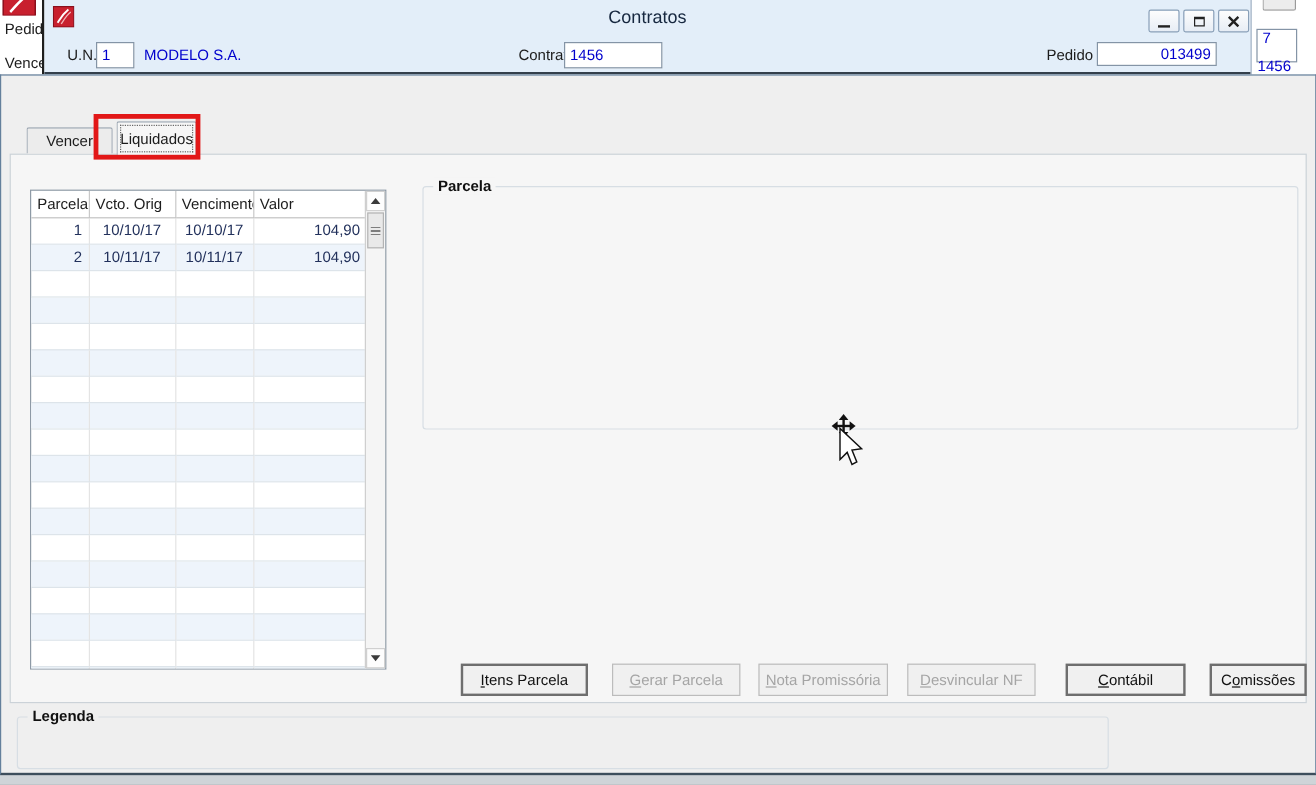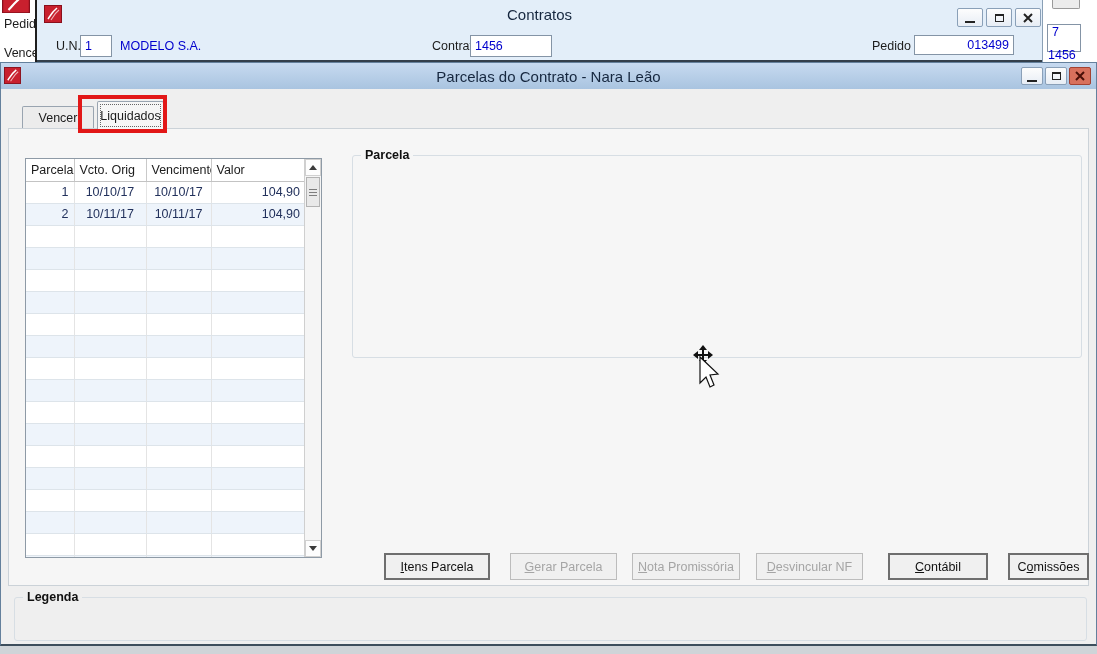--- a/index.html
+++ b/index.html
@@ -121,39 +121,20 @@
     <div class="lbl" style="left:19px;top:39px">U.N.</div>
     <div class="inp" style="left:43px;top:35px;width:32px;height:22px">1</div>
     <div class="lbl blue" style="left:83px;top:39px">MODELO S.A.</div>
     <div class="lbl" style="left:395px;top:39px">Contrato</div>
     <div class="inp" style="left:433px;top:35px;width:82px;height:22px">1456</div>
     <div class="lbl" style="left:835px;top:39px">Pedido</div>
     <div class="inp r" style="left:877px;top:35px;width:100px;height:20px">013499</div>
   </div>
 
   <div class="win-parcelas"></div>
-  <div class="titlebar-main">
-    <svg class="abs redicon" style="left:3px;top:4px" width="17" height="17" viewBox="0 0 18 18">
-        <rect x="0.5" y="0.5" width="17" height="17" fill="#c8202e" stroke="#8a0f1c"></rect>
-        <path d="M4 14 C6 11 8 7 13 3" stroke="#fff" stroke-width="1.6" fill="none"></path>
-        <path d="M7 15 C9 12 11 8 15 5" stroke="#f0b4b8" stroke-width="1.1" fill="none"></path>
-      </svg>
-    <div class="title-text" style="top:5px">Parcelas do Contrato - Nara Leão</div>
-    <div class="capbtn small" style="left:1020px;top:4px">
-        <span class="glyph-min"></span>
-      </div>
-    <div class="capbtn small" style="left:1044px;top:4px">
-        <span class="glyph-max"></span>
-      </div>
-    <div class="capbtn small close-main" style="left:1068px;top:4px">
-        <svg width="10" height="10">
-          <path d="M1 1 L9 9 M9 1 L1 9" stroke="#4a0f08" stroke-width="2"></path>
-        </svg>
-      </div>
-  </div>
 
   <div class="tab inactive" style="left:22px;top:106px;width:72px;height:22px">Vencer</div>
   <div class="tab active" style="left:97px;top:101px;width:67px;height:29px">Liquidados</div>
   <div class="panel"></div>
   <div class="annotation"></div>
 
   <div class="gridwrap">
     <table class="grid">
       <colgroup>
           <col style="width:48px">
@@ -373,21 +354,21 @@
       <span></span>
       <u>C</u>
       <span>ontábil</span>
     </button>
   <button class="fbtn" style="left:1008px;width:81px;top:553px">
       <span>C</span>
       <u>o</u>
       <span>missões</span>
     </button>
 
-  <div class="groupbox" style="left:14px;top:597px;width:1073px;height:44px;z-index:4">
+  <div class="groupbox" style="left:14px;top:597px;width:910px;height:44px;z-index:4">
     <span class="grouptitle on-window">Legenda</span>
   </div>
   <div class="legend-item" style="left: 143px; top: 613px; color: rgb(26, 26, 26);">-&gt; Liquidados/Unificados</div>
   <div class="legend-item" style="left: 346px; top: 613px; color: rgb(0, 160, 80);">-&gt; Previsão</div>
   <div class="legend-item" style="left: 445px; top: 613px; color: rgb(242, 82, 82);">-&gt; Em Aberto/Vencidos</div>
   <div class="legend-item" style="left: 659px; top: 613px; color: rgb(43, 43, 213);">-&gt; Em Aberto/ A Vencer</div>
   <div class="legend-item" style="left: 859px; top: 613px; color: rgb(154, 51, 153);">-&gt; Liquidados/Renegociados</div>
 
   <svg class="cursor" style="left:687px;top:345px" width="34" height="46" viewBox="0 0 34 46">
     <polygon points="16,0 12,5 20,5" fill="#111"></polygon>

